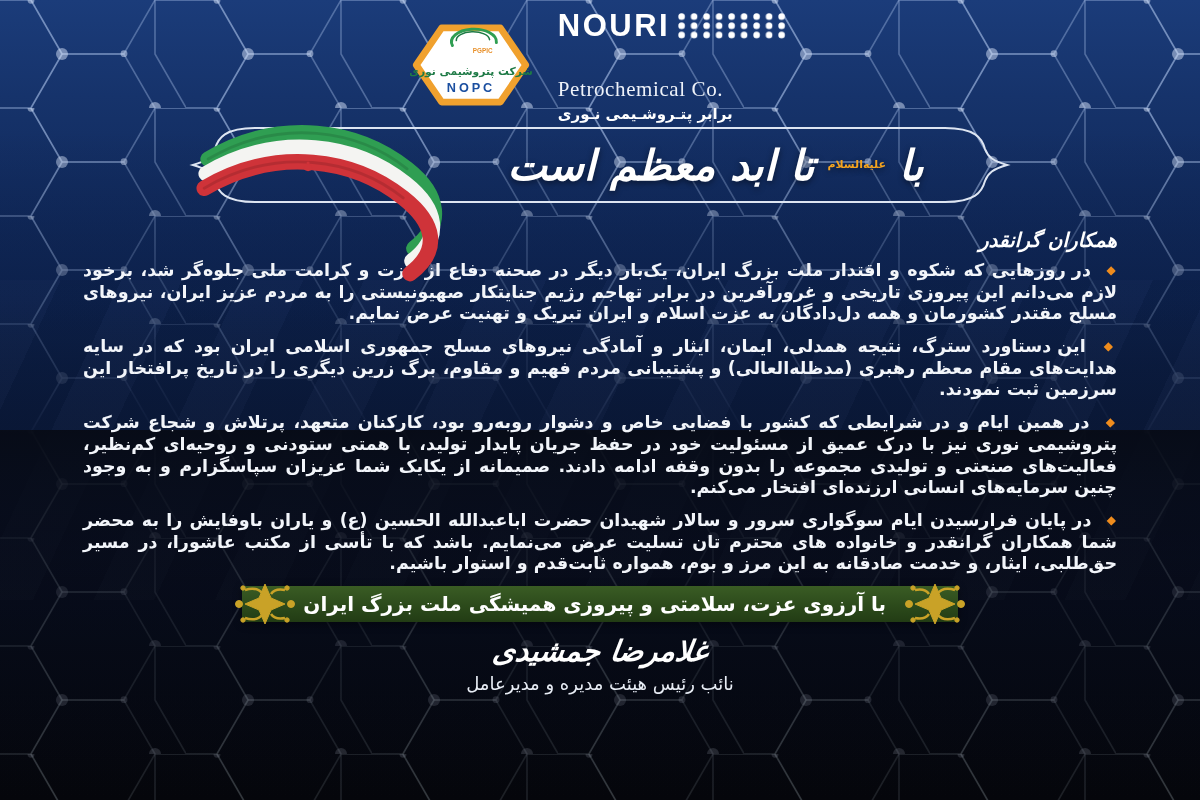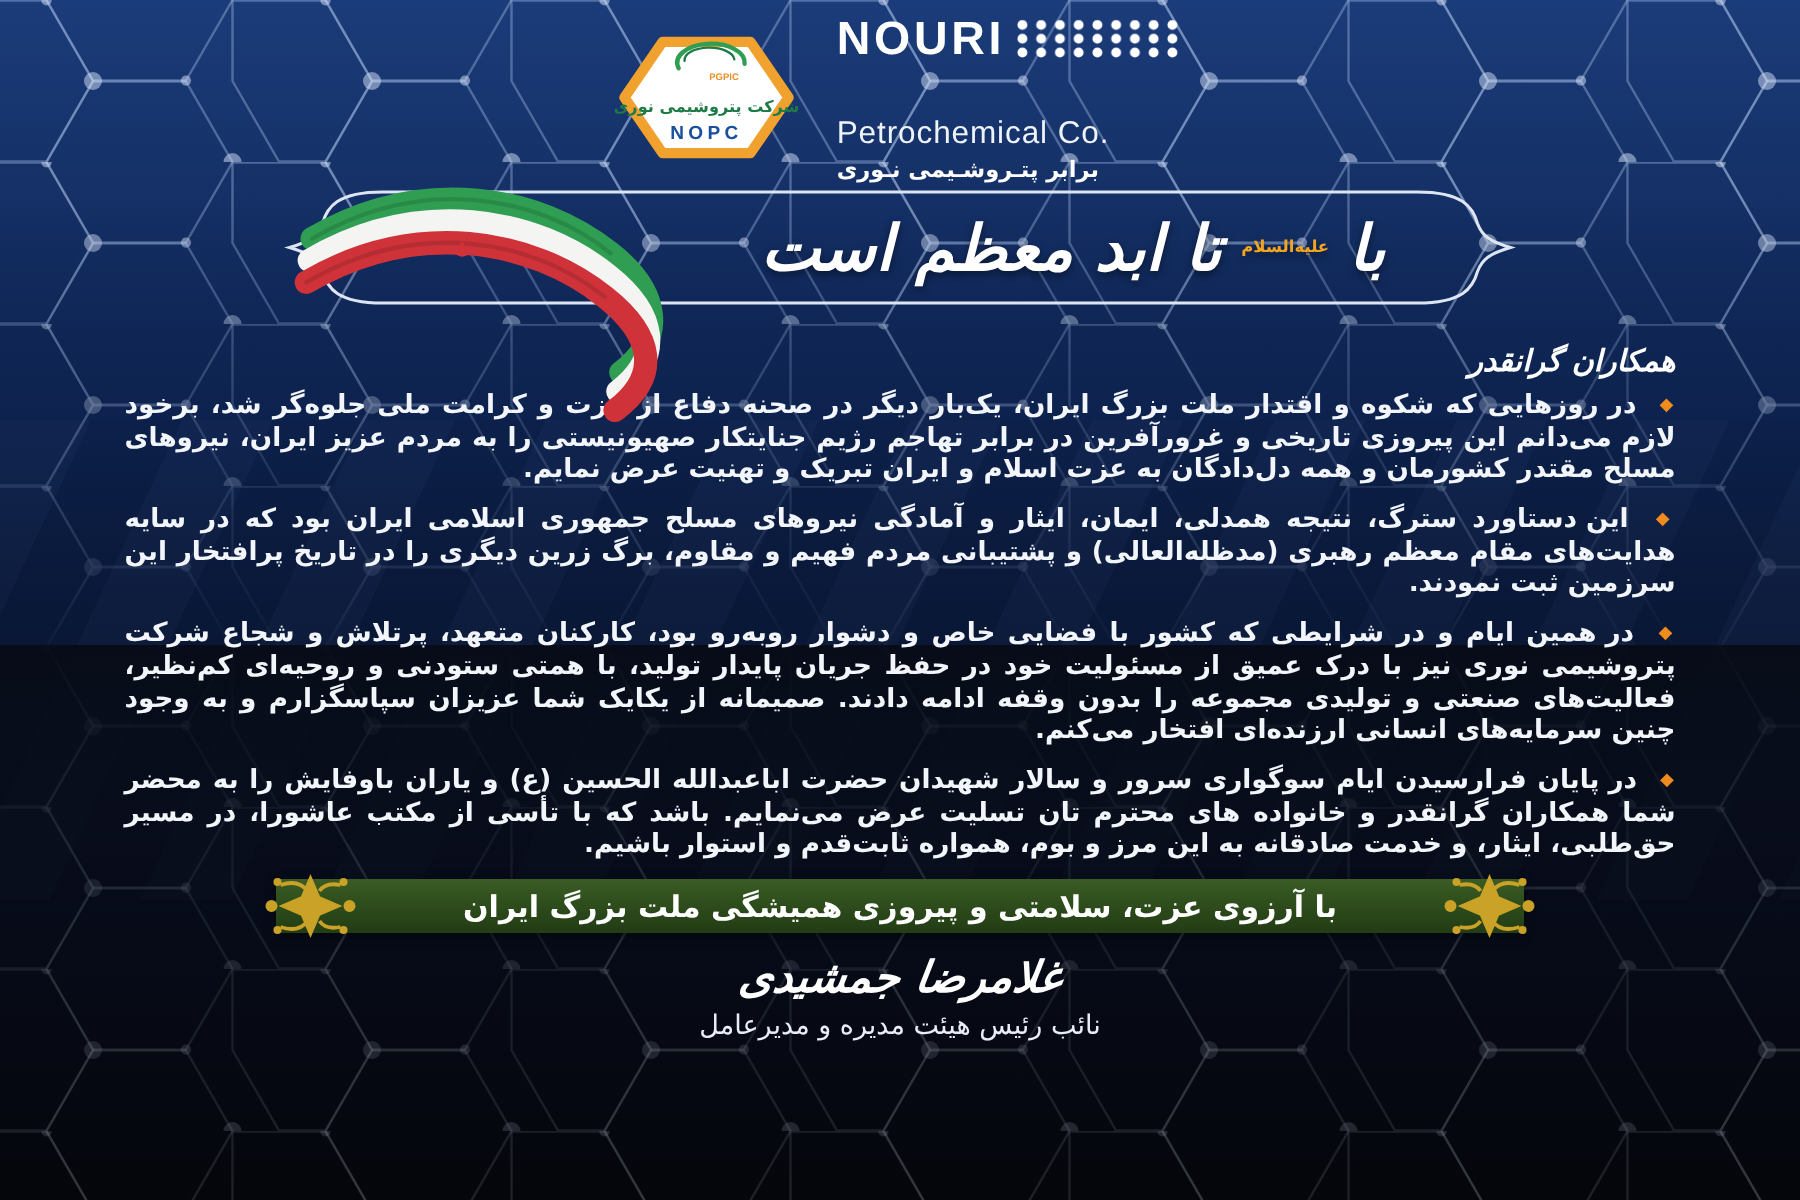--- a/index.html
+++ b/index.html
@@ -28,21 +28,21 @@
   
   .content{ position:relative; z-index:5; padding-top:22px; }
 
   
   .brand-row{ display:flex; justify-content:center; align-items:center; gap:26px; height:86px; }
   .badge-svg{ width:122px; height:84px; display:block; }
   .wordmark{ display:flex; flex-direction:column; align-items:flex-start; gap:3px; }
   .wm-row1{ display:flex; align-items:center; gap:8px; }
   .nouri{ font-family:"Liberation Sans", sans-serif; font-weight:700; font-size:31px;
     letter-spacing:2.5px; color:#ffffff; }
-  .wm-line2{ font-family:Liberation Sans, sans-serif; font-size:21px; color:#eef2f9; letter-spacing:.6px;margin-top:30px; }
+  .wm-line2{ font-family:Liberation Serif, serif; font-size:21px; color:#eef2f9; letter-spacing:.6px;margin-top:30px; }
   .wm-line3{ direction:rtl; font-size:15px; font-weight:700; color:#ffffff; }
 
   
   .hero{ position:relative; width:830px; height:98px; margin:8px auto 0; }
   .hero-frame{ position:absolute; inset:0; width:100%; height:100%; }
   .hero-title{
     position:absolute; top:0; bottom:0; left:245px; right:14px;
     display:flex; align-items:center; justify-content:center; gap:13px;
     direction:rtl; font-size:42px; font-weight:800; font-style:italic;
     text-shadow:0 2px 6px rgba(0,0,0,.45); white-space:nowrap;
@@ -54,21 +54,21 @@
   .ribbon-svg{ position:absolute; left:-6px; top:-10px; width:330px; height:178px; }
 
   
   .letter{ width:1034px; margin:14px auto 0; direction:rtl; }
   .salutation{ font-size:20px; font-weight:800; color:#ffffff; margin:0 0 8px;font-style:italic; }
   .letter p{ font-size:17.5px; font-weight:700; line-height:1.24; color:#f2f5fa;
     text-align:justify; text-align-last:right; margin:0 0 11px; }
   .bullet{ color:#ef8c1d; font-size:12px; margin-left:8px; vertical-align:2px; }
 
   
-  .closing{ position:relative; width:832px; margin:8px auto 12px; }
+  .closing{ position:relative; width:716px; margin:8px auto 12px; }
   .closing-bar{
     background:linear-gradient(180deg,#3a5c24 0%, #2c4a1b 55%, #223c14 100%);
     border-radius:3px; padding:6px 72px; text-align:center;
     color:#ffffff; font-size:20px; font-weight:800; direction:rtl; white-space:nowrap;
     box-shadow:0 2px 8px rgba(0,0,0,.45);
   }
   .orn{ position:absolute; top:50%; width:66px; height:48px; }
   .orn-left{ left:-10px; transform:translateY(-50%); }
   .orn-right{ right:-10px; transform:translateY(-50%) scaleX(-1); }
 

